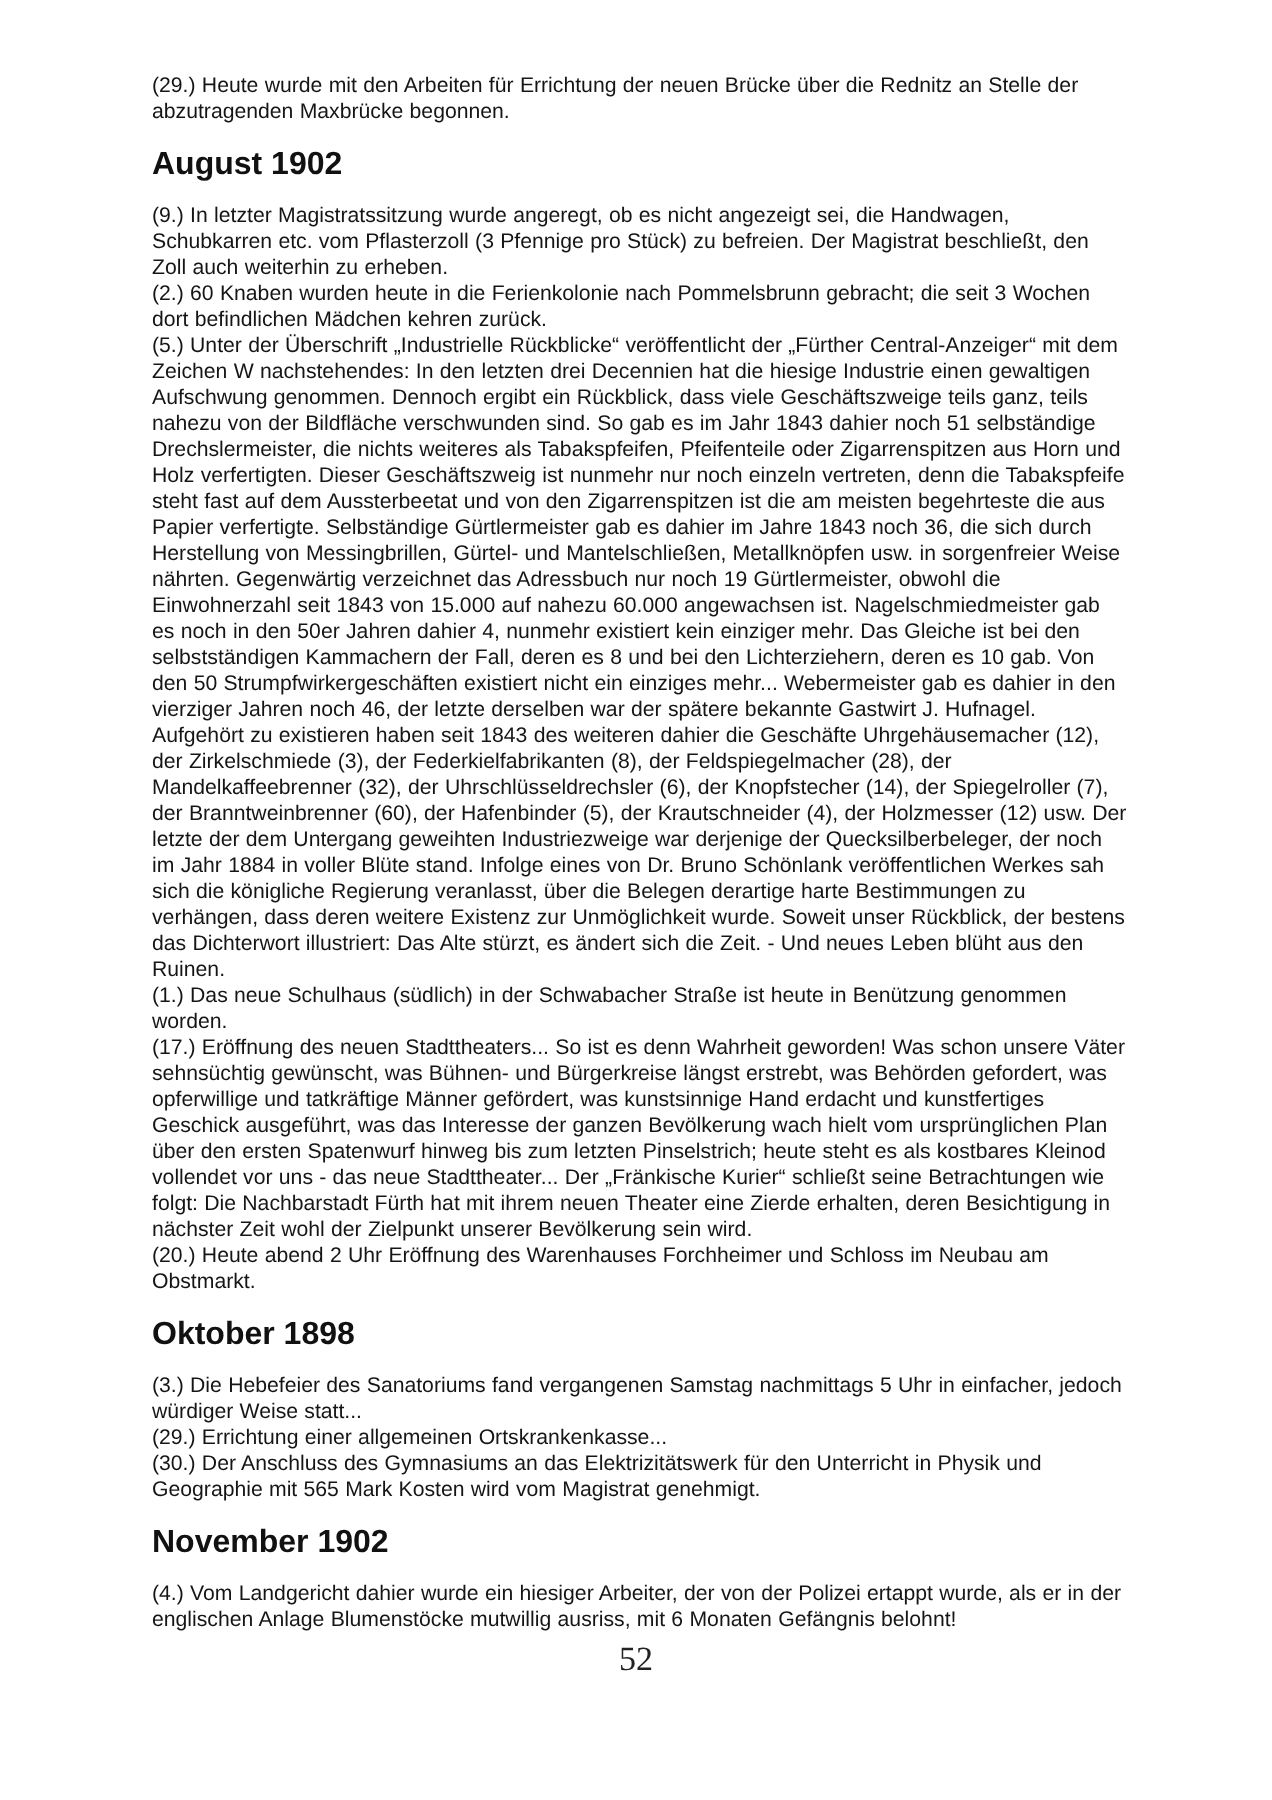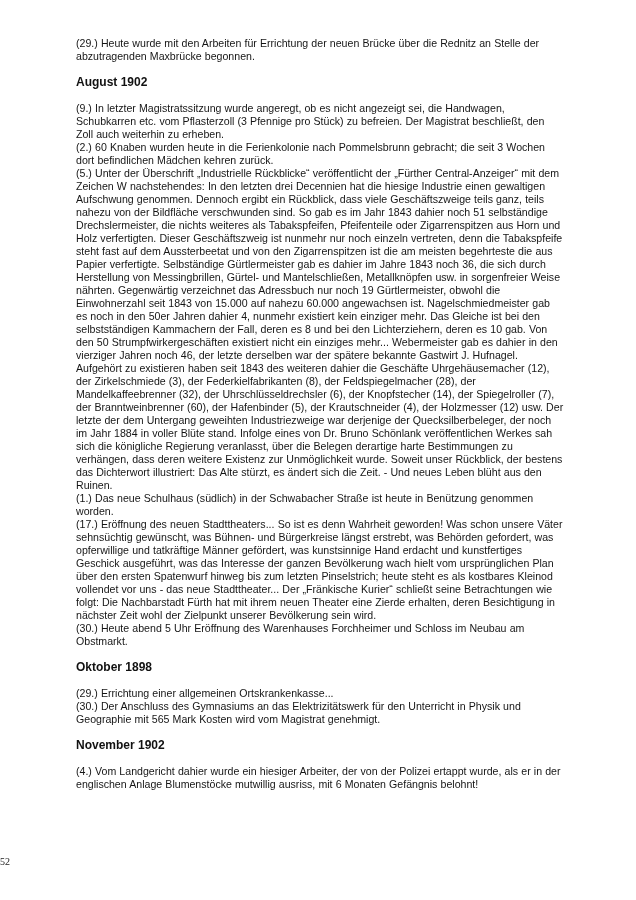--- a/index.html
+++ b/index.html
@@ -21,55 +21,56 @@
     line-height: 13px;
     color: #151515;
     overflow: hidden;
   }
   p.para {
     margin: 0;
     text-align: left;
     word-spacing: 0.2px;
   }
   h2.month-heading {
-    font-size: 12px;
+    font-size: 16px;
     line-height: 13px;
     font-weight: bold;
     margin: 13px 0;
     color: #111111;
   }
   .page-number {
     position: absolute;
     left: 0;
     right: 0;
-    top: 855px;
-    text-align: left;
+    top: 823px;
+    text-align: center;
     font-family: "Liberation Serif", serif;
-    font-size: 10px;
+    font-size: 17px;
     line-height: 13px;
     color: #222222;
   }
 </style>
 </head>
 <body>
 
 <div class="page">
 
   <p class="para">(29.) Heute wurde mit den Arbeiten für Errichtung der neuen Brücke über die Rednitz an Stelle der abzutragenden Maxbrücke begonnen.</p>
 
   <h2 class="month-heading">August 1902</h2>
   <p class="para">(9.) In letzter Magistratssitzung wurde angeregt, ob es nicht angezeigt sei, die Handwagen, Schubkarren etc. vom Pflasterzoll (3 Pfennige pro Stück) zu befreien. Der Magistrat beschließt, den Zoll auch weiterhin zu erheben.</p>
   <p class="para">(2.) 60 Knaben wurden heute in die Ferienkolonie nach Pommelsbrunn gebracht; die seit 3 Wochen dort befindlichen Mädchen kehren zurück.</p>
   <p class="para">(5.) Unter der Überschrift „Industrielle Rückblicke“ veröffentlicht der „Fürther Central-Anzeiger“ mit dem Zeichen W nachstehendes: In den letzten drei Decennien hat die hiesige Industrie einen gewaltigen Aufschwung genommen. Dennoch ergibt ein Rückblick, dass viele Geschäftszweige teils ganz, teils nahezu von der Bildfläche verschwunden sind. So gab es im Jahr 1843 dahier noch 51 selbständige Drechslermeister, die nichts weiteres als Tabakspfeifen, Pfeifenteile oder Zigarrenspitzen aus Horn und Holz verfertigten. Dieser Geschäftszweig ist nunmehr nur noch einzeln vertreten, denn die Tabakspfeife steht fast auf dem Aussterbeetat und von den Zigarrenspitzen ist die am meisten begehrteste die aus Papier verfertigte. Selbständige Gürtlermeister gab es dahier im Jahre 1843 noch 36, die sich durch Herstellung von Messingbrillen, Gürtel- und Mantelschließen, Metallknöpfen usw. in sorgenfreier Weise nährten. Gegenwärtig verzeichnet das Adressbuch nur noch 19 Gürtlermeister, obwohl die Einwohnerzahl seit 1843 von 15.000 auf nahezu 60.000 angewachsen ist. Nagelschmiedmeister gab es noch in den 50er Jahren dahier 4, nunmehr existiert kein einziger mehr. Das Gleiche ist bei den selbstständigen Kammachern der Fall, deren es 8 und bei den Lichterziehern, deren es 10 gab. Von den 50 Strumpfwirkergeschäften existiert nicht ein einziges mehr... Webermeister gab es dahier in den vierziger Jahren noch 46, der letzte derselben war der spätere bekannte Gastwirt J. Hufnagel. Aufgehört zu existieren haben seit 1843 des weiteren dahier die Geschäfte Uhrgehäusemacher (12), der Zirkelschmiede (3), der Federkielfabrikanten (8), der Feldspiegelmacher (28), der Mandelkaffeebrenner (32), der Uhrschlüsseldrechsler (6), der Knopfstecher (14), der Spiegelroller (7), der Branntweinbrenner (60), der Hafenbinder (5), der Krautschneider (4), der Holzmesser (12) usw. Der letzte der dem Untergang geweihten Industriezweige war derjenige der Quecksilberbeleger, der noch im Jahr 1884 in voller Blüte stand. Infolge eines von Dr. Bruno Schönlank veröffentlichen Werkes sah sich die königliche Regierung veranlasst, über die Belegen derartige harte Bestimmungen zu verhängen, dass deren weitere Existenz zur Unmöglichkeit wurde. Soweit unser Rückblick, der bestens das Dichterwort illustriert: Das Alte stürzt, es ändert sich die Zeit. - Und neues Leben blüht aus den Ruinen.</p>
 
   <p class="para">(1.) Das neue Schulhaus (südlich) in der Schwabacher Straße ist heute in Benützung genommen worden.</p>
   <p class="para">(17.) Eröffnung des neuen Stadttheaters... So ist es denn Wahrheit geworden! Was schon unsere Väter sehnsüchtig gewünscht, was Bühnen- und Bürgerkreise längst erstrebt, was Behörden gefordert, was opferwillige und tatkräftige Männer gefördert, was kunstsinnige Hand erdacht und kunstfertiges Geschick ausgeführt, was das Interesse der ganzen Bevölkerung wach hielt vom ursprünglichen Plan über den ersten Spatenwurf hinweg bis zum letzten Pinselstrich; heute steht es als kostbares Kleinod vollendet vor uns - das neue Stadttheater... Der „Fränkische Kurier“ schließt seine Betrachtungen wie folgt: Die Nachbarstadt Fürth hat mit ihrem neuen Theater eine Zierde erhalten, deren Besichtigung in nächster Zeit wohl der Zielpunkt unserer Bevölkerung sein wird.</p>
-  <p class="para">(30.) Heute abend 5 Uhr Eröffnung des Warenhauses Forchheimer und Schloss im Neubau am Obstmarkt.</p>
+  <p class="para">(20.) Heute abend 2 Uhr Eröffnung des Warenhauses Forchheimer und Schloss im Neubau am Obstmarkt.</p>
 
   <h2 class="month-heading">Oktober 1898</h2>
+  <p class="para">(3.) Die Hebefeier des Sanatoriums fand vergangenen Samstag nachmittags 5 Uhr in einfacher, jedoch würdiger Weise statt...</p>
   <p class="para">(29.) Errichtung einer allgemeinen Ortskrankenkasse...</p>
   <p class="para">(30.) Der Anschluss des Gymnasiums an das Elektrizitätswerk für den Unterricht in Physik und Geographie mit 565 Mark Kosten wird vom Magistrat genehmigt.</p>
 
   <h2 class="month-heading">November 1902</h2>
   <p class="para">(4.) Vom Landgericht dahier wurde ein hiesiger Arbeiter, der von der Polizei ertappt wurde, als er in der englischen Anlage Blumenstöcke mutwillig ausriss, mit 6 Monaten Gefängnis belohnt!</p>
 
   <div class="page-number">52</div>
 
 </div>
 

